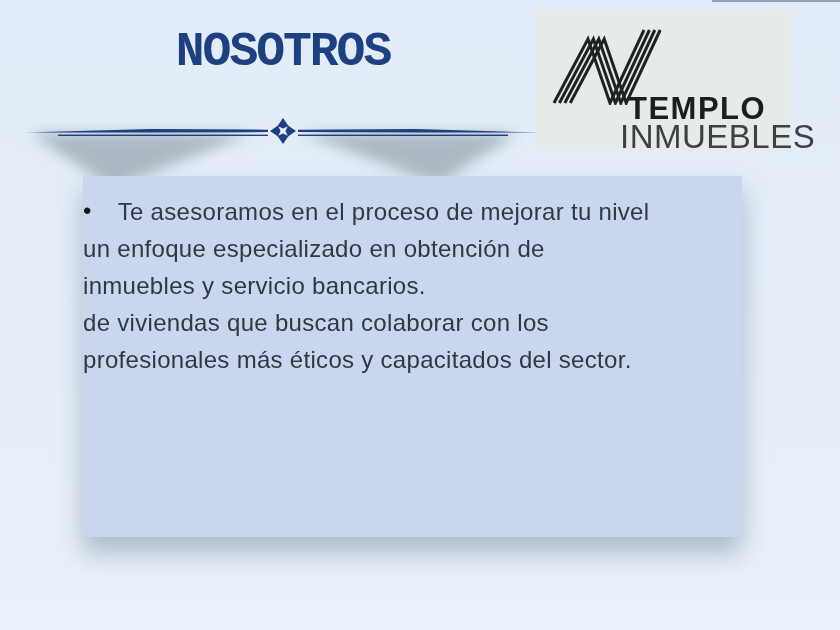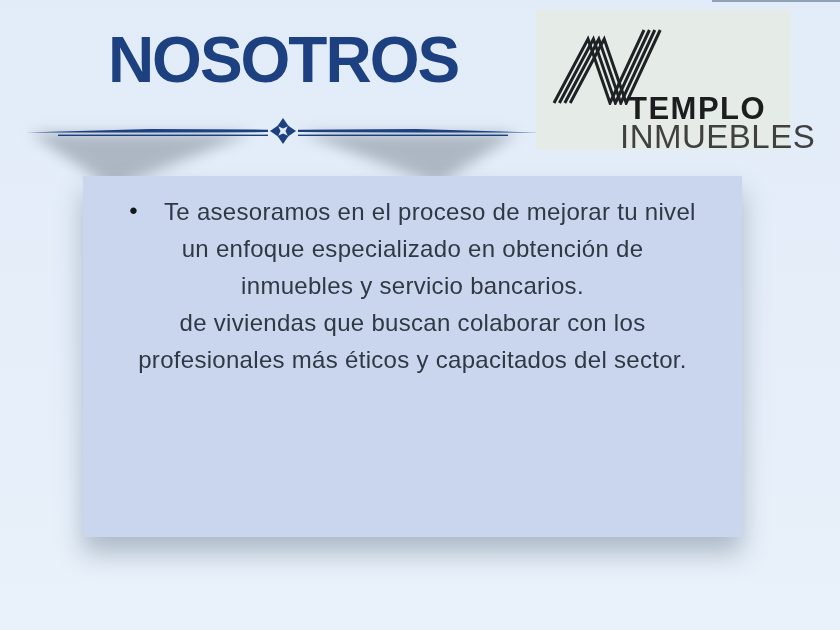--- a/index.html
+++ b/index.html
@@ -14,23 +14,24 @@
   }
   
   .top-edge-line{
     position:absolute;top:0;left:712px;width:128px;height:2px;
     background:#8fa2b8;
   }
   
   .page-title{
     position:absolute;top:28px;left:0;width:566px;
     text-align:center;
-    font-size:64px;line-height:1;font-weight:800;
+    font-size:48px;line-height:1;font-weight:800;
     letter-spacing:-2px;
     color:#1c4080;
+    font-family:Liberation Mono, monospace;
   }
   
   .divider{
     position:absolute;top:100px;left:0;width:566px;height:110px;
   }
   
   .logo-panel{
     position:absolute;left:536px;top:10px;width:254px;height:140px;
     background:#e5ebe7;
   }
@@ -46,21 +47,21 @@
     position:absolute;left:84px;top:108px;
     font-size:33px;font-weight:400;letter-spacing:0.5px;
     color:#404040;white-space:nowrap;
   }
   
   .about-panel{
     position:absolute;left:83px;top:176px;width:659px;height:361px;
     background:#cad6ee;
     box-shadow:0 16px 24px rgba(104,120,142,0.45);
     padding-top:17px;box-sizing:border-box;
-    text-align:center;
+    text-align:left;
     color:#2e3943;
     font-size:24px;letter-spacing:0.3px;
   }
   .about-line{
     height:37px;line-height:37px;white-space:nowrap;
   }
   .bullet{
     display:inline-block;
     margin-right:26px;
     font-size:24px;

